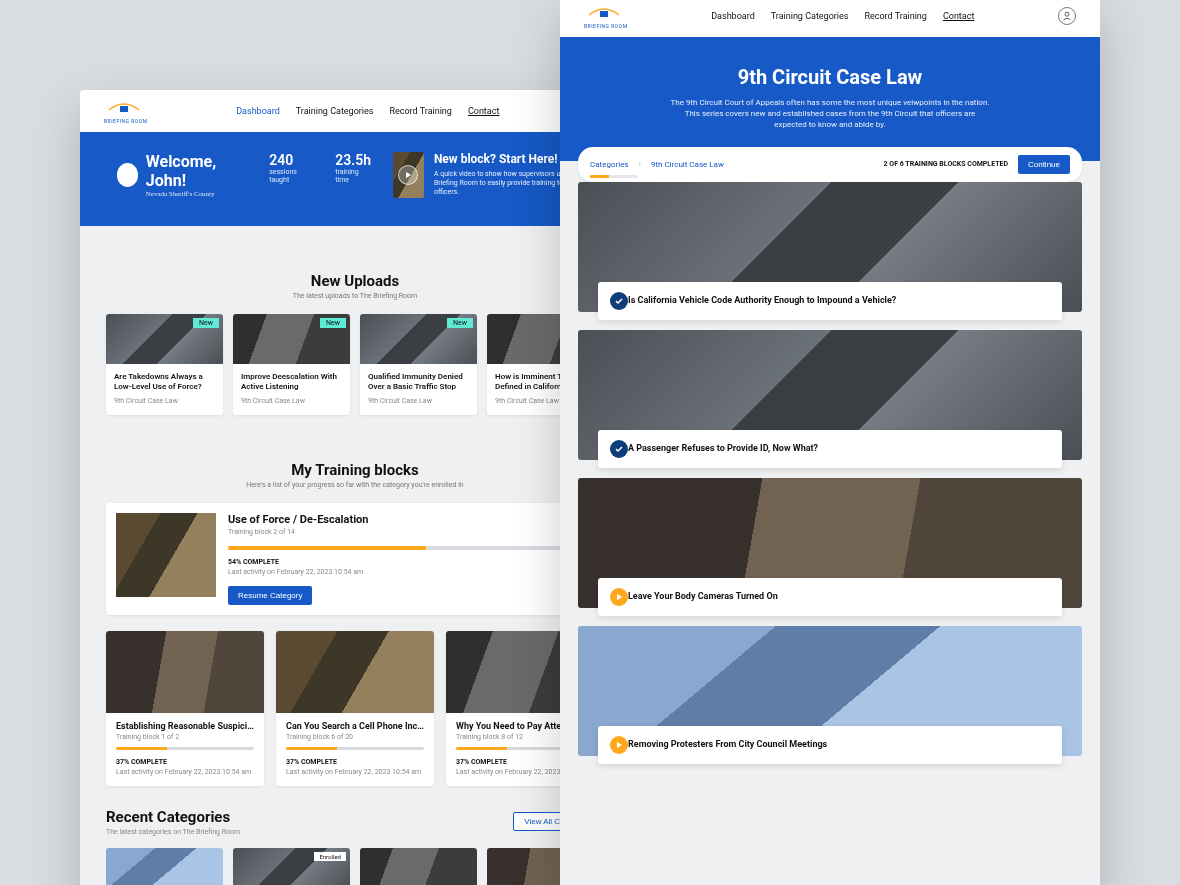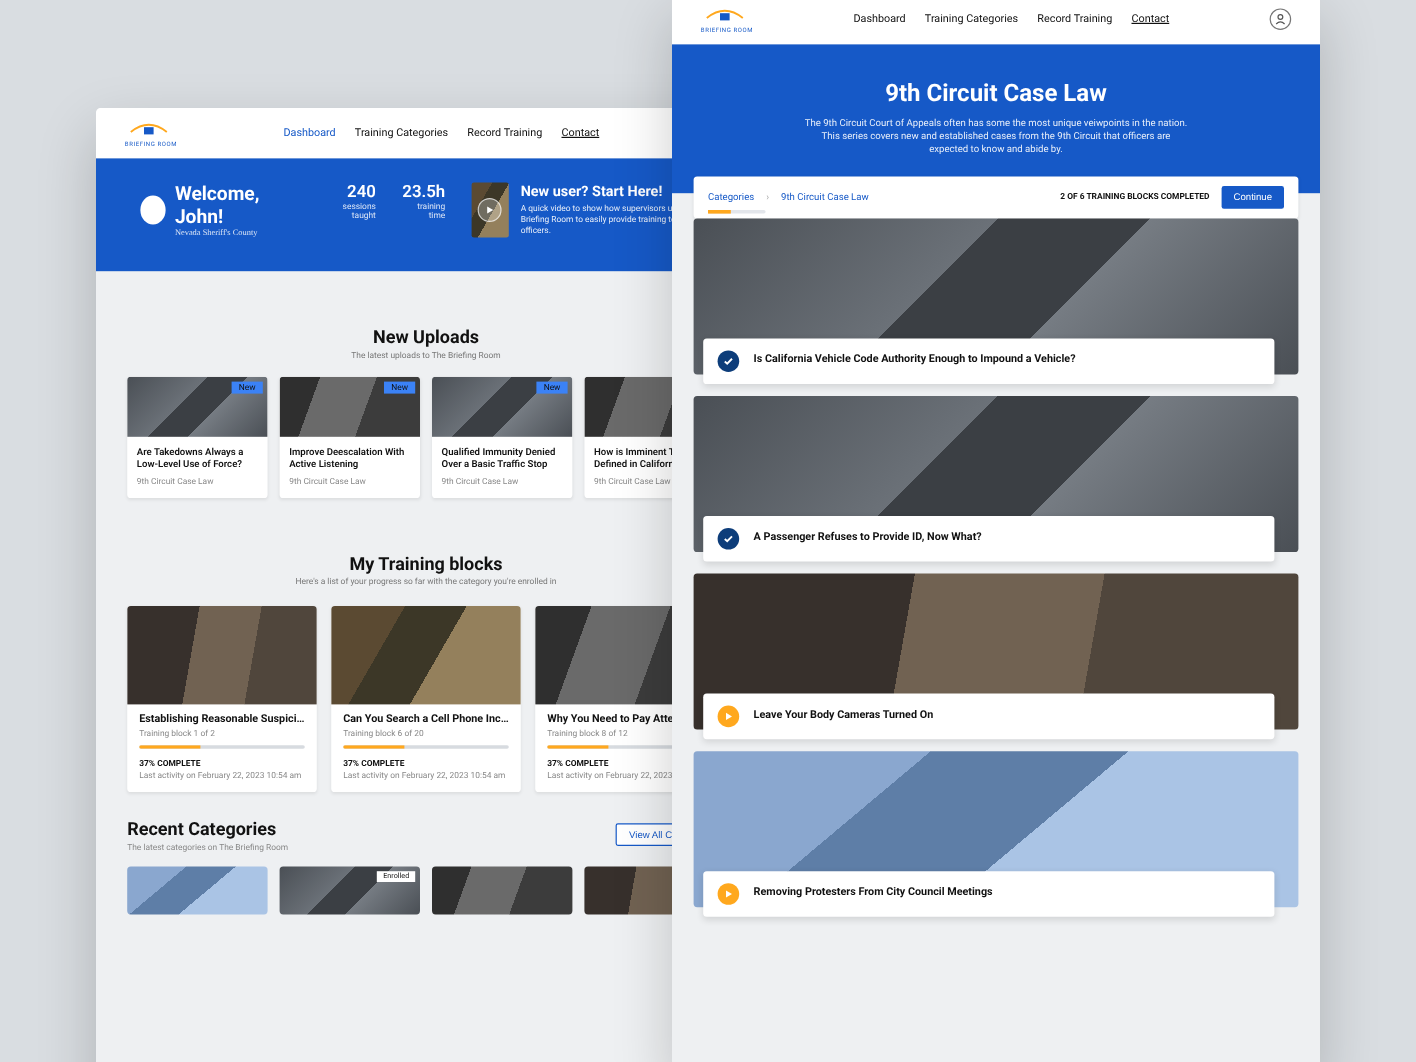--- a/index.html
+++ b/index.html
@@ -38,21 +38,21 @@
   .avatar-circle {
     width: 18px; height: 18px; border:1px solid #777; border-radius:50%;
     display:flex; align-items:center; justify-content:center;
   }
 
   .hero { background: #1659c7; color:#fff; }
   .hero-inner { max-width: 90%; margin:0 auto; }
 
   .badge-new {
     position:absolute; top:4px; right:4px;
-    background:#3b82f6; color:#111; font-size:7px; padding:1px 6px;
+    background:#5eead4; color:#111; font-size:7px; padding:1px 6px;
   }
 
   
   .ph-gray { background:
     linear-gradient(135deg,#4a4f55 0%,#6b7178 40%,#3b3f44 40%,#3b3f44 60%,#767c83 60%,#4a4f55 100%); }
   .ph-color-a { background:
     linear-gradient(120deg,#5b4a32 0 30%,#3c3727 30% 55%,#94805c 55% 100%); }
   .ph-color-b { background:
     linear-gradient(110deg,#2f2f2f 0 25%,#6a6a6a 25% 60%,#3c3c3c 60% 100%); }
   .ph-color-c { background:
@@ -61,21 +61,21 @@
     linear-gradient(140deg,#8aa7cf 0 30%,#5e7ea7 30% 55%,#aac4e5 55% 100%); }
 
   
   .page-left { top: 90px; left: 80px; width: 550px; height: 900px; }
   .hero-left { padding: 20px 10px 28px; }
   .hero-left .row { display:flex; align-items:flex-start; gap:22px; }
   .welcome { display:flex; align-items:center; gap:8px; }
   .welcome .av { width:24px; height:24px; border-radius:50%; background:#fff; }
   .welcome h2 { font-size:16px; font-weight:700; }
   .welcome .sub { font-size:7px; opacity:.85;font-family:Liberation Serif, serif; }
-  .stat { text-align:right; }
+  .stat { text-align:left; }
   .stat .num { font-size:14px; font-weight:600; }
   .stat .lbl { font-size:7px; opacity:.85; }
   .startcard { display:flex; gap:10px; width: 225px; }
   .startcard .thumb { width:62px; height:46px; position:relative; border-radius:2px; }
   .play-btn {
     position:absolute; inset:0; margin:auto; width:20px; height:20px;
     border-radius:50%; background:#fff4; border:1px solid #fffa;
     display:flex; align-items:center; justify-content:center;
   }
   .startcard h3 { font-size:12px; font-weight:700; margin-bottom:4px; }
@@ -136,21 +136,21 @@
   .recent-row .img { height:40px; flex:1; border-radius:3px; position:relative; }
   .enrolled-badge { position:absolute; top:4px; right:4px; background:#fff; font-size:6px; padding:1px 5px; color:#111; }
 
   
   .page-right { top: -5px; left: 560px; width: 540px; height: 900px; }
   .hero-right { padding: 28px 30px 30px; text-align:center; }
   .hero-right h1 { font-size:20px; font-weight:700; }
   .hero-right p { font-size:8px; max-width:320px; margin:8px auto 0; line-height:1.4; opacity:.9; }
 
   .crumb-card {
-    background:#fff; margin:-14px 18px 0; border-radius:3px;
+    background:#fff; margin:-14px 18px 0; border-radius:15px;
     box-shadow:0 1px 3px rgba(0,0,0,.08); padding:8px 12px;
     display:flex; align-items:center; gap:10px; position:relative;
     font-size:8px;
   }
   .crumb-card .link { color:#1659c7; }
   .crumb-card .chev { color:#aaa; }
   .crumb-card .spacer { flex:1; }
   .crumb-card .btn-continue {
     background:#1659c7; color:#fff; border:none; font-size:8px; padding:5px 10px; border-radius:2px;
   }
@@ -164,24 +164,24 @@
   .blocks-header h3 { font-size:14px; font-weight:700; }
   .search-input {
     font-size:8px; padding:4px 8px; width:95px;
     border:1px solid #ccd0d6; border-radius:2px;
   }
 
   .tb-list { display:flex; flex-direction:column; gap:18px; padding:0 18px; }
   .tb-card { position:relative; }
   .tb-card .img { height:130px; border-radius:3px; }
   .tb-card .overlay {
-    position:absolute; left:8px; right:20px; bottom:-8px;
+    position:absolute; left:20px; right:20px; bottom:-8px;
     background:#fff; border-radius:3px; padding:10px 12px;
     box-shadow:0 2px 6px rgba(0,0,0,.12);
-    display:flex; align-items:center; gap:12px;
+    display:flex; align-items:center; 
   }
   .tb-card .overlay .icon {
     width:18px; height:18px; border-radius:50%;
     display:flex; align-items:center; justify-content:center;
     flex-shrink:0;
   }
   .icon-done { background:#0d3d7a; color:#fff; }
   .icon-play { background:#ffa81e; color:#fff; }
   .tb-card .overlay .title { font-size:9px; font-weight:700; line-height:1.3; }
 
@@ -234,21 +234,21 @@
         </div>
         <div class="startcard">
           <div class="thumb ph-color-a">
             <div class="play-btn">
               <svg width="8" height="8" viewBox="0 0 8 8">
                   <polygon points="2,1 7,4 2,7" fill="#fff"></polygon>
                 </svg>
             </div>
           </div>
           <div>
-            <h3>New user? Start Here!</h3>
+            <h3>New block? Start Here!</h3>
             <p>A quick video to show how supervisors use The Briefing Room to easily provide training to their officers.</p>
           </div>
         </div>
       </div>
     </div>
 
     <div class="section">
       <h3 class="center">New Uploads</h3>
       <p class="center-sub">The latest uploads to The Briefing Room</p>
       <div class="uploads-row">
@@ -284,20 +284,33 @@
             <div class="cat">9th Circuit Case Law</div>
           </div>
         </div>
       </div>
     </div>
 
     <div class="section">
       <h3 class="center">My Training blocks</h3>
       <p class="center-sub">Here's a list of your progress so far with the category you're enrolled in</p>
 
+      <div class="training-card">
+        <div class="img ph-color-a"></div>
+        <div class="body">
+          <div class="title">Use of Force / De-Escalation</div>
+          <div class="sub">Training block 2 of 14</div>
+          <div class="progress-bar">
+              <div class="fill" style="width:54%"></div>
+            </div>
+          <div class="stat-line">54% COMPLETE</div>
+          <div class="activity">Last activity on February 22, 2023 10:54 am</div>
+          <button class="btn-primary">Resume Category</button>
+        </div>
+      </div>
 
       <div class="block-row">
         <div class="block-card">
           <div class="img ph-color-c"></div>
           <div class="body">
             <div class="title">Establishing Reasonable Suspicion</div>
             <div class="sub">Training block 1 of 2</div>
             <div class="progress-bar">
                 <div class="fill" style="width:37%"></div>
               </div>

